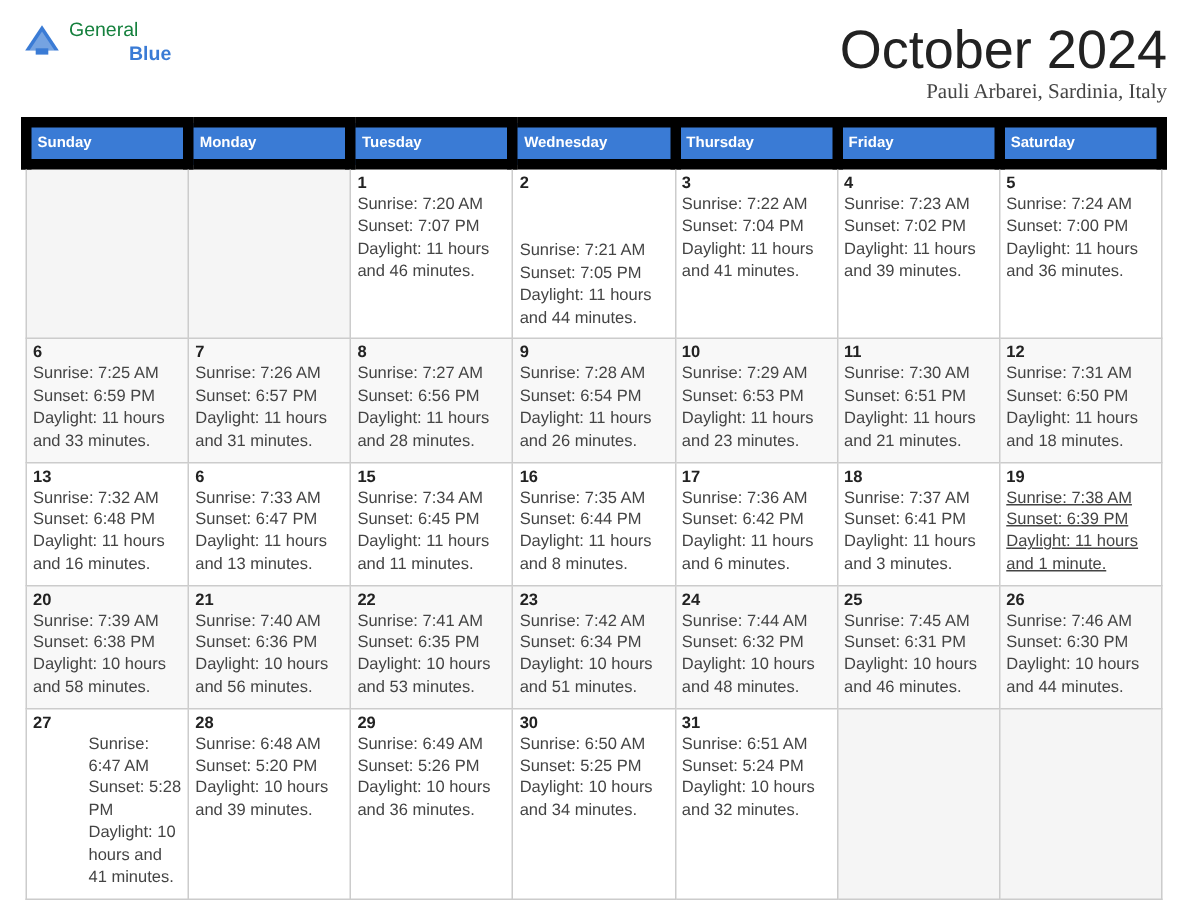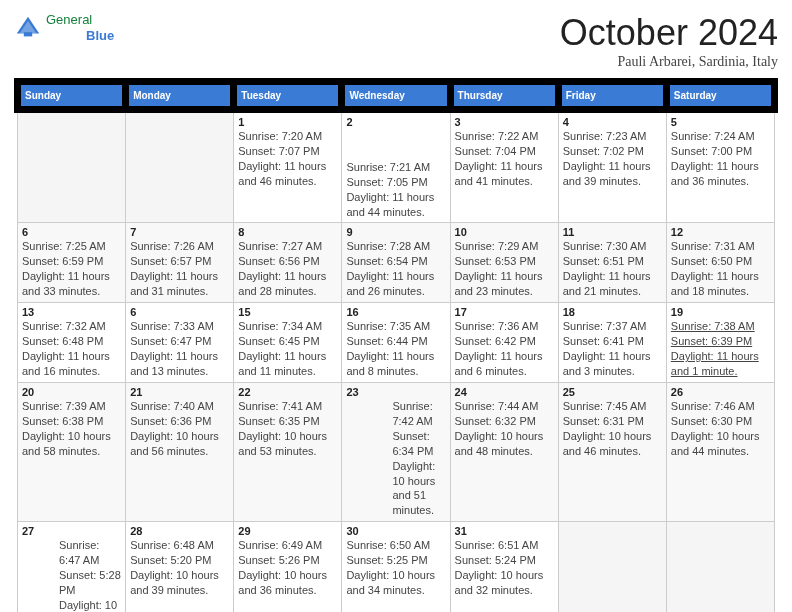--- a/index.html
+++ b/index.html
@@ -276,21 +276,21 @@
 Daylight: 10 hours and 56 minutes.</div>
           </td>
           <td>
             <span class="day-num">22</span>
             <div class="info" style="white-space: pre-line;">Sunrise: 7:41 AM
 Sunset: 6:35 PM
 Daylight: 10 hours and 53 minutes.</div>
           </td>
           <td>
             <span class="day-num">23</span>
-            <div class="info" style="white-space: pre-line; margin-left: 46px;">Sunrise: 7:42 AM
+            <div class="info" style="white-space: pre-line;">Sunrise: 7:42 AM
 Sunset: 6:34 PM
 Daylight: 10 hours and 51 minutes.</div>
           </td>
           <td>
             <span class="day-num">24</span>
             <div class="info" style="white-space: pre-line;">Sunrise: 7:44 AM
 Sunset: 6:32 PM
 Daylight: 10 hours and 48 minutes.</div>
           </td>
           <td>

